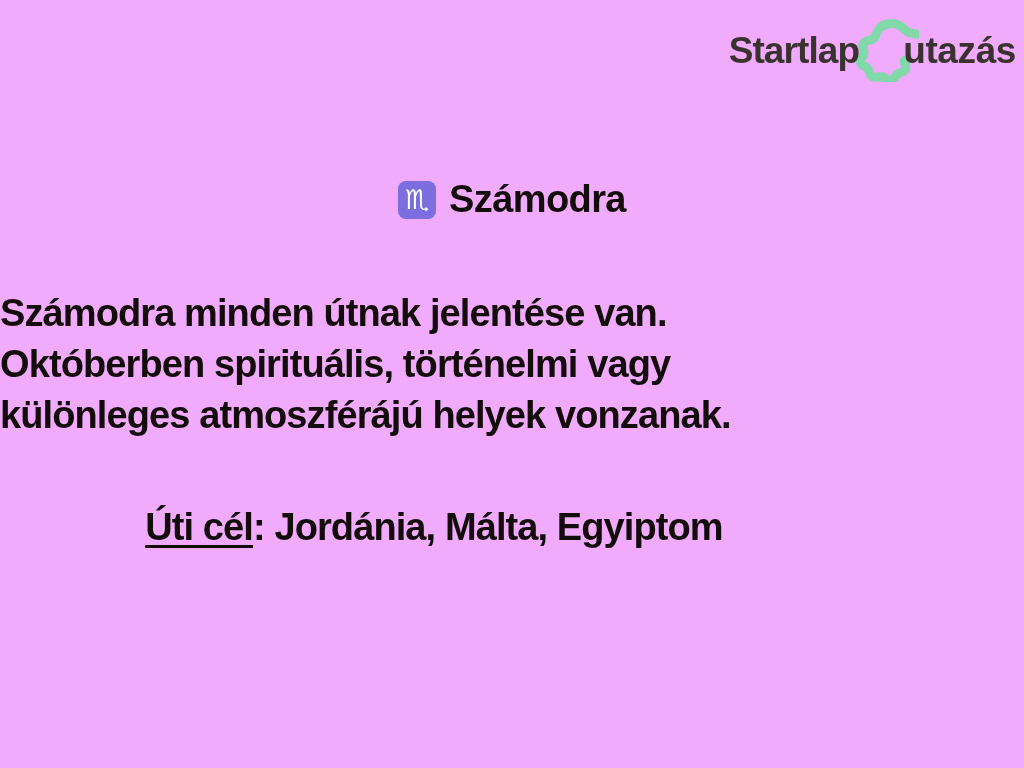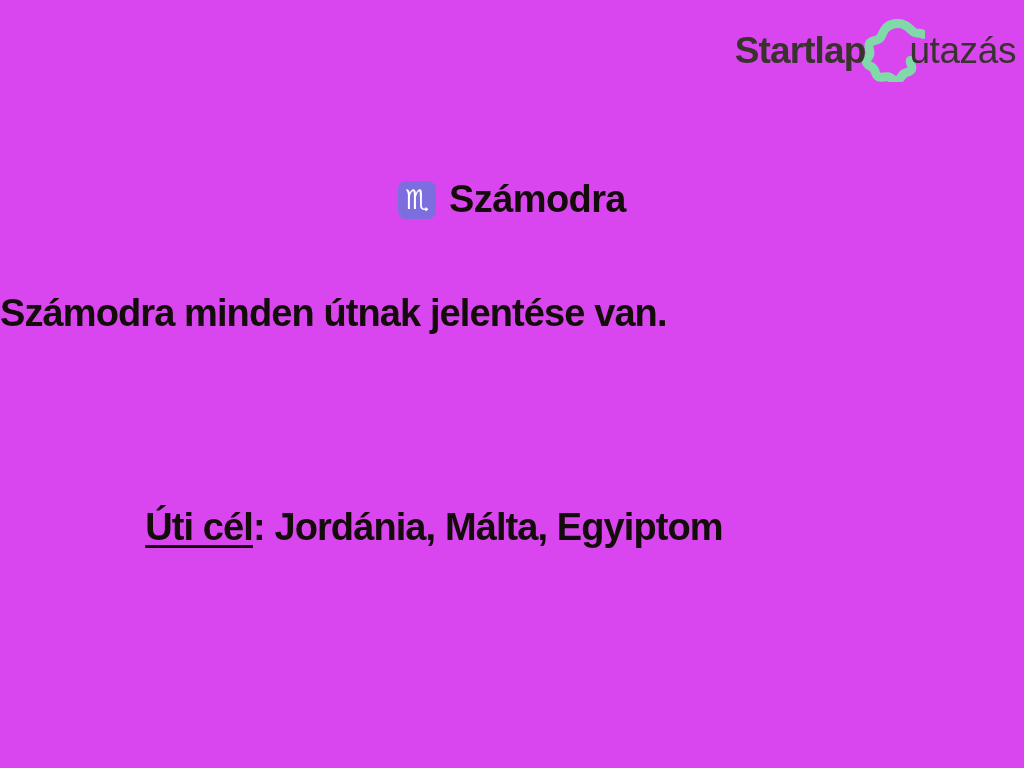--- a/index.html
+++ b/index.html
@@ -13,21 +13,21 @@
     overflow: hidden;
     background: #ff9350;
     font-family: "Liberation Sans", sans-serif;
     -webkit-font-smoothing: antialiased;
   }
 
   #poster {
     position: relative;
     width: 1024px;
     height: 768px;
-    background: #d946ef;
+    background: #f0abfc;
     box-sizing: border-box;
   }
 
   
   .brand {
     position: absolute;
     top: 18px;
     right: 8px;
     height: 64px;
     display: flex;
@@ -54,21 +54,21 @@
     z-index: 1;
     flex: none;
   }
   .brand-blob svg {
     display: block;
     width: 64px;
     height: 64px;
   }
   .brand-word-secondary {
     font-family: "Liberation Sans", sans-serif;
-    font-weight: normal;
+    font-weight: bold;
     font-size: 37px;
     letter-spacing: -0.4px;
     color: #3a322e;
     line-height: 1;
     position: relative;
     z-index: 3;
   }
 
   
   .sign-heading {
@@ -167,19 +167,21 @@
     <span class="brand-word-secondary">utazás</span>
   </div>
 
   <div class="sign-heading">
     <span class="sign-emoji">♏</span>
     <span class="sign-name">Számodra</span>
   </div>
 
   <div class="body-copy">
     <span class="copy-line">Számodra minden útnak jelentése van.</span>
+    <span class="copy-line">Októberben spirituális, történelmi vagy</span>
+    <span class="copy-line">különleges atmoszférájú helyek vonzanak.</span>
   </div>
 
   <div class="destination">
     <span class="destination-label"> Úti cél</span><span class="destination-value">: Jordánia, Málta, Egyiptom</span>
   </div>
 
 </div>
 
 </body></html>

